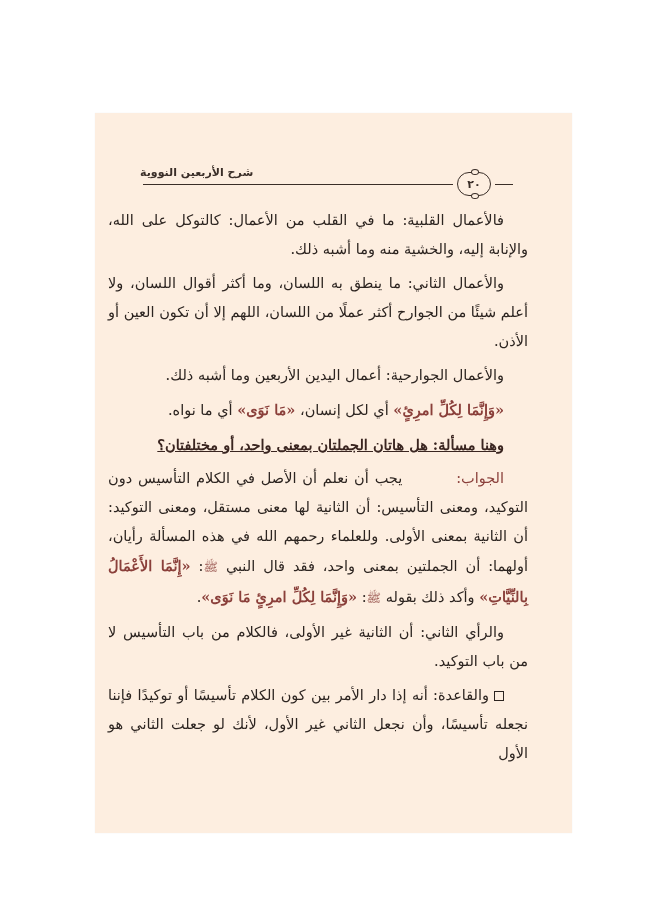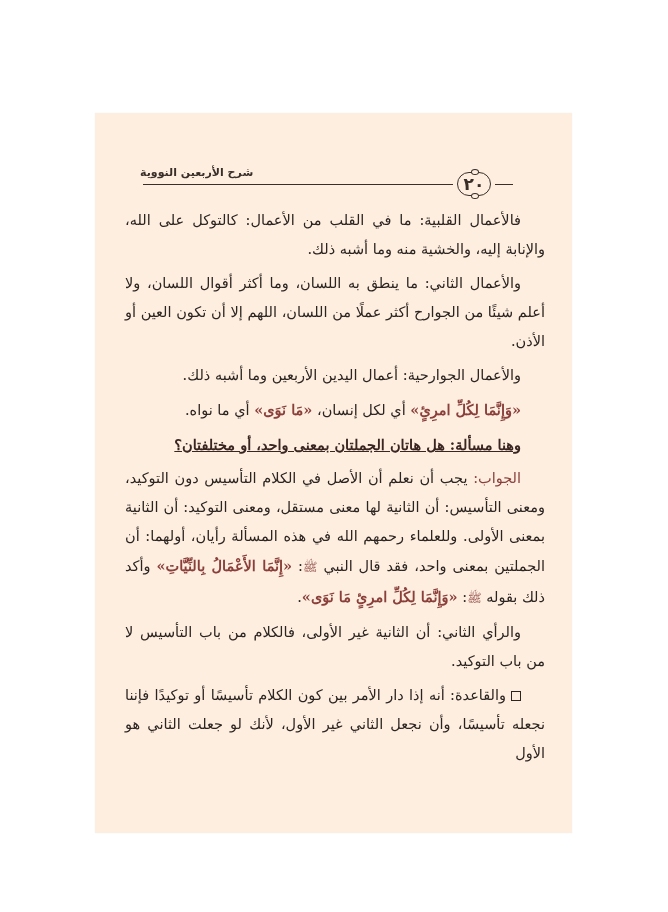--- a/index.html
+++ b/index.html
@@ -57,62 +57,63 @@
       left: 362px;
       top: 59px;
       width: 34px;
       height: 24px;
       border: 1.2px solid #3a2e28;
       border-radius: 12px;
       display: flex;
       align-items: center;
       justify-content: center;
       font-family: "DejaVu Sans", sans-serif;
-      font-size: 17px;
+      font-size: 11px;
       font-weight: bold;
       color: #3a2e28;
       box-sizing: border-box;
     }
     .page-num-frame::before,
     .page-num-frame::after {
       content: "";
       position: absolute;
       left: 13px;
       width: 6px;
       height: 4px;
       border: 1px solid #3a2e28;
       border-radius: 50%;
       background: #fdeee0;
     }
     .page-num-frame::before { top: -4px; }
     .page-num-frame::after { bottom: -4px; }
 
     .body-text {
       position: absolute;
-      left: 30px;
+      left: 13px;
       top: 93px;
       width: 420px;
       direction: rtl;
       text-align: justify;
       font-family: "DejaVu Serif", serif;
       font-size: 14.5px;
       line-height: 29px;
       color: #2c2420;
     }
     .para {
       margin: 0 0 5px 0;
       text-indent: 24px;
     }
     .para.last { margin-bottom: 4px; }
     .quote {
       color: #8a3f3a;
       font-weight: bold;
     }
     .label-red {
       color: #8a3f3a;
+      margin-left: 48px;
     }
     .question {
       color: #3a2520;
       font-weight: bold;
       text-decoration: underline;
     }
     .bullet-square {
       display: inline-block;
       width: 8px;
       height: 8px;

